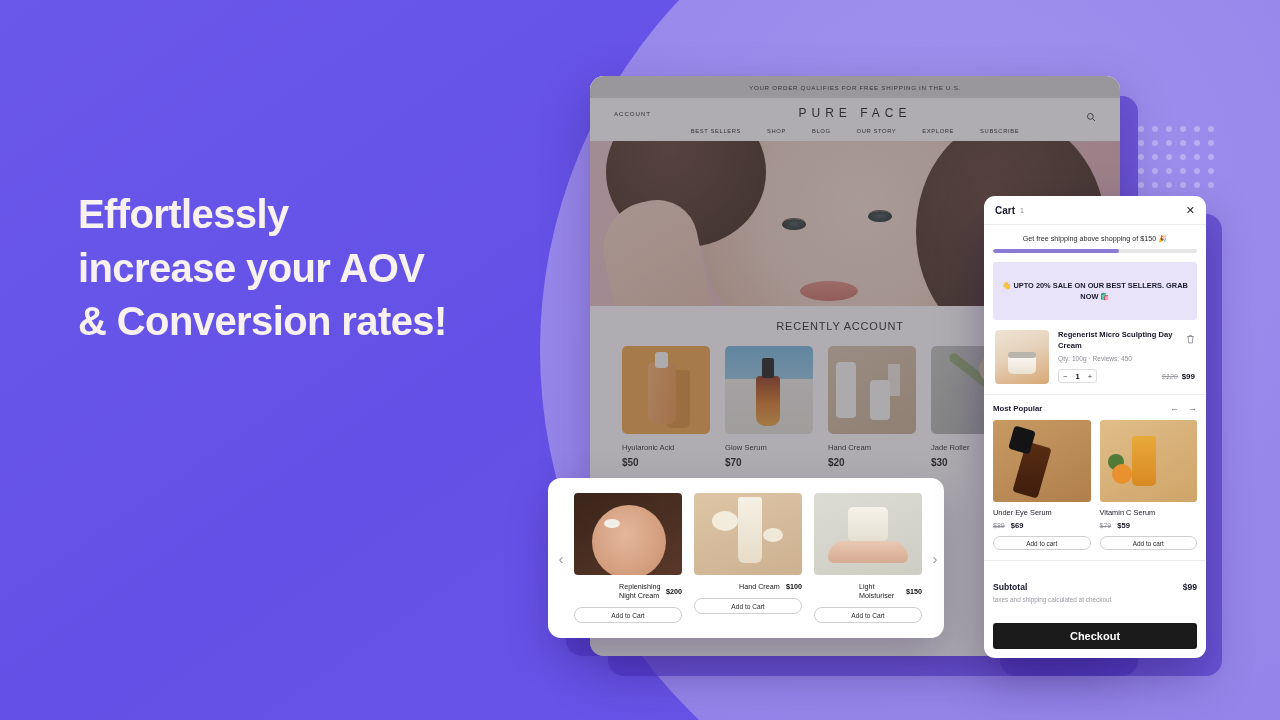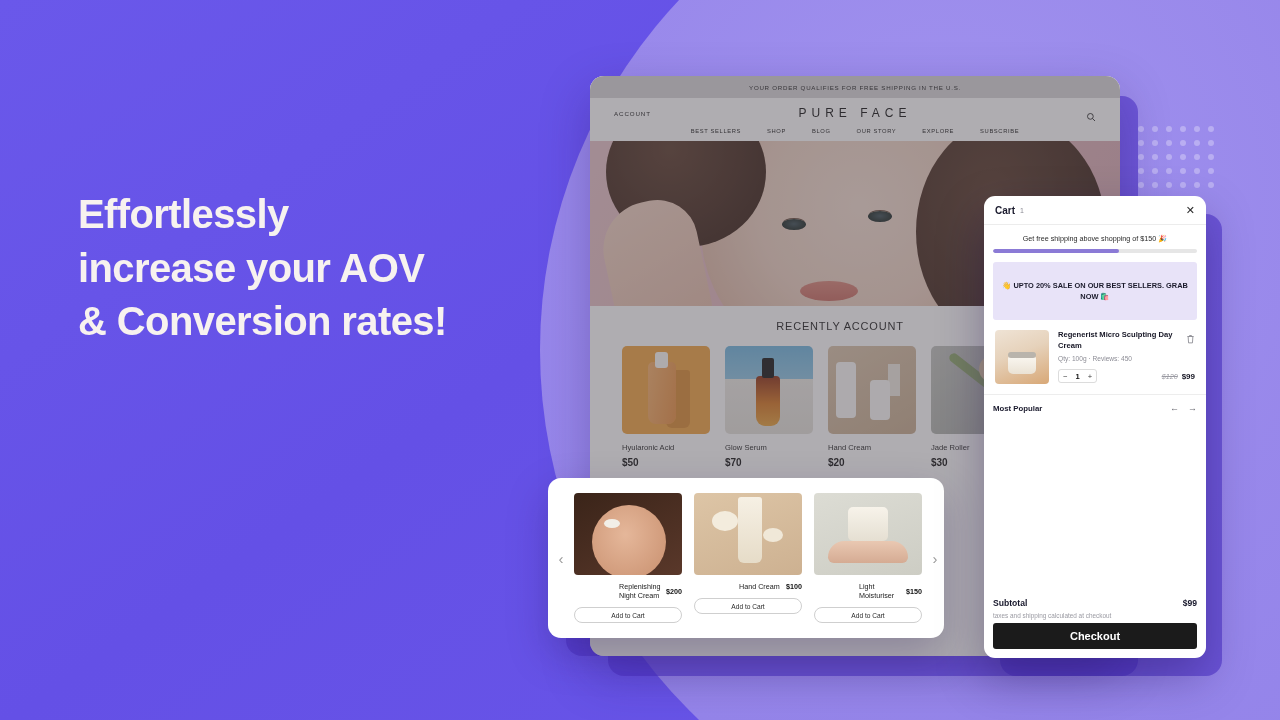--- a/index.html
+++ b/index.html
@@ -301,21 +301,21 @@
     border-radius:50%; background:#e8912e;
     box-shadow: -6px -12px 0 -2px #4f7a37;
   }
 
   .cart-foot { margin-top:auto; padding:8px 9px 9px; }
   .sub-row { display:flex; align-items:baseline; }
   .sub-label { font-size:8.6px; font-weight:700; color:#16162a; }
   .sub-val { margin-left:auto; font-size:8.6px; font-weight:700; color:#16162a; }
   .sub-note { font-size:6.4px; color:#9a9aa2; margin-top:4px; }
   .checkout-btn {
-    margin-top:4px; height:26px; background:#1b1b1b; border-radius:3px;
+    margin-top:20px; height:26px; background:#1b1b1b; border-radius:3px;
     display:flex; align-items:center; justify-content:center;
     color:#fff; font-size:11px; font-weight:700;
   }
 </style>
 </head>
 <body>
 
 <div id="bg-root">
   <div class="bg-base"></div>
   <div class="bg-blob"></div>
@@ -512,20 +512,40 @@
     </div>
   </div>
 
   <div class="mp-head">
     <span class="mp-title">Most Popular</span>
     <span class="mp-navs">
       <span>←</span>
       <span>→</span>
     </span>
   </div>
+  <div class="mp-grid" id="mp-grid">
+      <div class="mp-card">
+        <div class="mp-img u-eye"></div>
+        <div class="mp-name">Under Eye Serum</div>
+        <div class="mp-prices">
+          <span class="mp-old">$89</span>
+          <span class="mp-new">$69</span>
+        </div>
+        <div class="mp-btn">Add to cart</div>
+      </div>
+      <div class="mp-card">
+        <div class="mp-img v-c"></div>
+        <div class="mp-name">Vitamin C Serum</div>
+        <div class="mp-prices">
+          <span class="mp-old">$79</span>
+          <span class="mp-new">$59</span>
+        </div>
+        <div class="mp-btn">Add to cart</div>
+      </div>
+    </div>
 
   <div class="cart-foot">
     <div class="sub-row">
       <span class="sub-label">Subtotal</span>
       <span class="sub-val">$99</span>
     </div>
     <div class="sub-note">taxes and shipping calculated at checkout</div>
     <div class="checkout-btn">Checkout</div>
   </div>
 </div>

